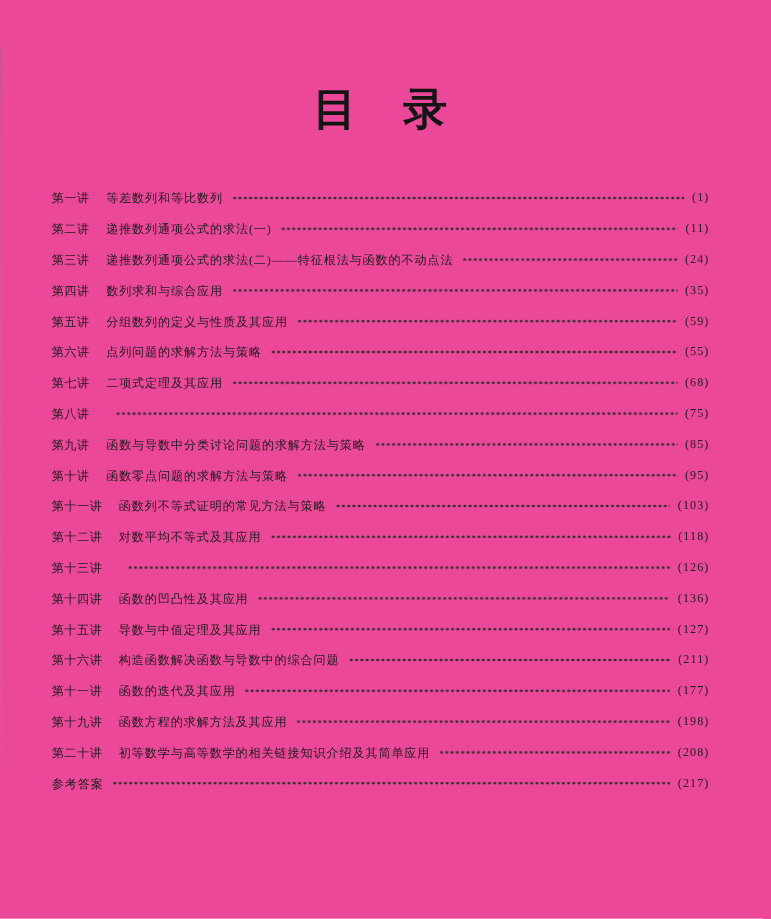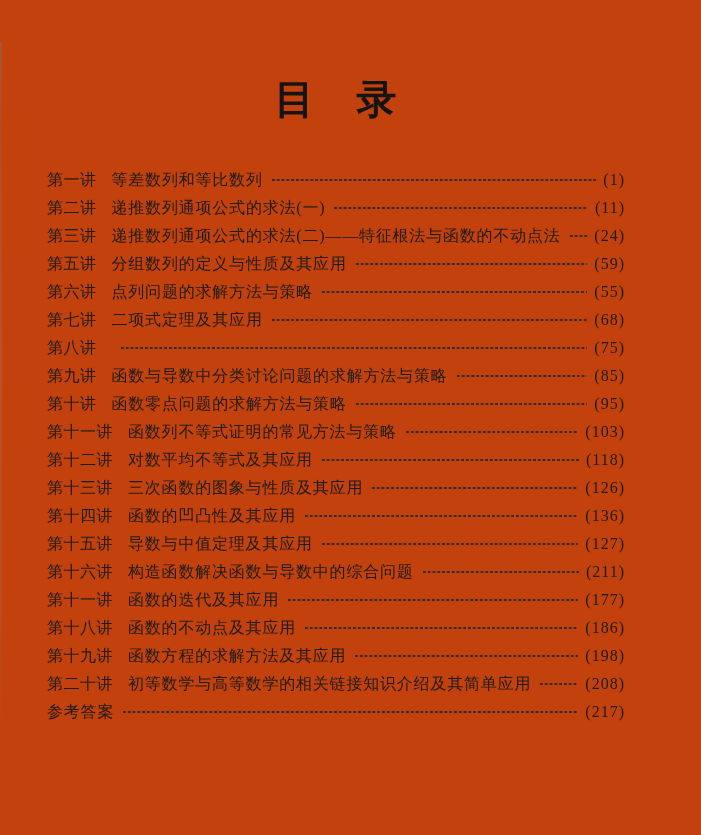--- a/index.html
+++ b/index.html
@@ -12,22 +12,22 @@
     height: 835px;
     overflow: hidden;
     font-family: "Liberation Serif", "DejaVu Serif", serif;
     color: #1c1c1c;
   }
   .sheet {
     position: relative;
     box-sizing: border-box;
     width: 701px;
     height: 835px;
-    background: #c2410c;
-    padding: 78px 76px 0 47px;
+    background: #ec4899;
+    padding: 78px 56px 0 47px;
   }
   
   .scan-edge {
     position: absolute;
     left: 0;
     top: 42px;
     width: 2px;
     height: 700px;
     background: linear-gradient(
       to bottom,
@@ -44,21 +44,21 @@
     font-size: 40px;
     line-height: 44px;
     font-weight: 700;
     text-align: center;
     letter-spacing: 1px;
     color: #141414;
     white-space: nowrap;
   }
   .toc {
     margin-top: 44px;
-    font-size: 16px;
+    font-size: 11px;
   }
   .toc-row {
     display: flex;
     align-items: center;
     height: 28px;
     white-space: nowrap;
   }
   .toc-label {
     flex: none;
     letter-spacing: 0.5px;
@@ -109,20 +109,26 @@
     <span class="dot-leader"></span>
     <span class="toc-page">(11)</span>
   </div>
       <div class="toc-row">
     <span class="toc-label">第三讲</span>
     <span class="toc-title">递推数列通项公式的求法(二)——特征根法与函数的不动点法</span>
     <span class="dot-leader"></span>
     <span class="toc-page">(24)</span>
   </div>
       <div class="toc-row">
+    <span class="toc-label">第四讲</span>
+    <span class="toc-title">数列求和与综合应用</span>
+    <span class="dot-leader"></span>
+    <span class="toc-page">(35)</span>
+  </div>
+      <div class="toc-row">
     <span class="toc-label">第五讲</span>
     <span class="toc-title">分组数列的定义与性质及其应用</span>
     <span class="dot-leader"></span>
     <span class="toc-page">(59)</span>
   </div>
       <div class="toc-row">
     <span class="toc-label">第六讲</span>
     <span class="toc-title">点列问题的求解方法与策略</span>
     <span class="dot-leader"></span>
     <span class="toc-page">(55)</span>
@@ -157,21 +163,20 @@
     <span class="toc-page">(103)</span>
   </div>
       <div class="toc-row">
     <span class="toc-label">第十二讲</span>
     <span class="toc-title">对数平均不等式及其应用</span>
     <span class="dot-leader"></span>
     <span class="toc-page">(118)</span>
   </div>
       <div class="toc-row">
     <span class="toc-label">第十三讲</span>
-    <span class="toc-title">三次函数的图象与性质及其应用</span>
     <span class="dot-leader"></span>
     <span class="toc-page">(126)</span>
   </div>
       <div class="toc-row">
     <span class="toc-label">第十四讲</span>
     <span class="toc-title">函数的凹凸性及其应用</span>
     <span class="dot-leader"></span>
     <span class="toc-page">(136)</span>
   </div>
       <div class="toc-row">
@@ -186,26 +191,20 @@
     <span class="dot-leader"></span>
     <span class="toc-page">(211)</span>
   </div>
       <div class="toc-row">
     <span class="toc-label">第十一讲</span>
     <span class="toc-title">函数的迭代及其应用</span>
     <span class="dot-leader"></span>
     <span class="toc-page">(177)</span>
   </div>
       <div class="toc-row">
-    <span class="toc-label">第十八讲</span>
-    <span class="toc-title">函数的不动点及其应用</span>
-    <span class="dot-leader"></span>
-    <span class="toc-page">(186)</span>
-  </div>
-      <div class="toc-row">
     <span class="toc-label">第十九讲</span>
     <span class="toc-title">函数方程的求解方法及其应用</span>
     <span class="dot-leader"></span>
     <span class="toc-page">(198)</span>
   </div>
       <div class="toc-row">
     <span class="toc-label">第二十讲</span>
     <span class="toc-title">初等数学与高等数学的相关链接知识介绍及其简单应用</span>
     <span class="dot-leader"></span>
     <span class="toc-page">(208)</span>

